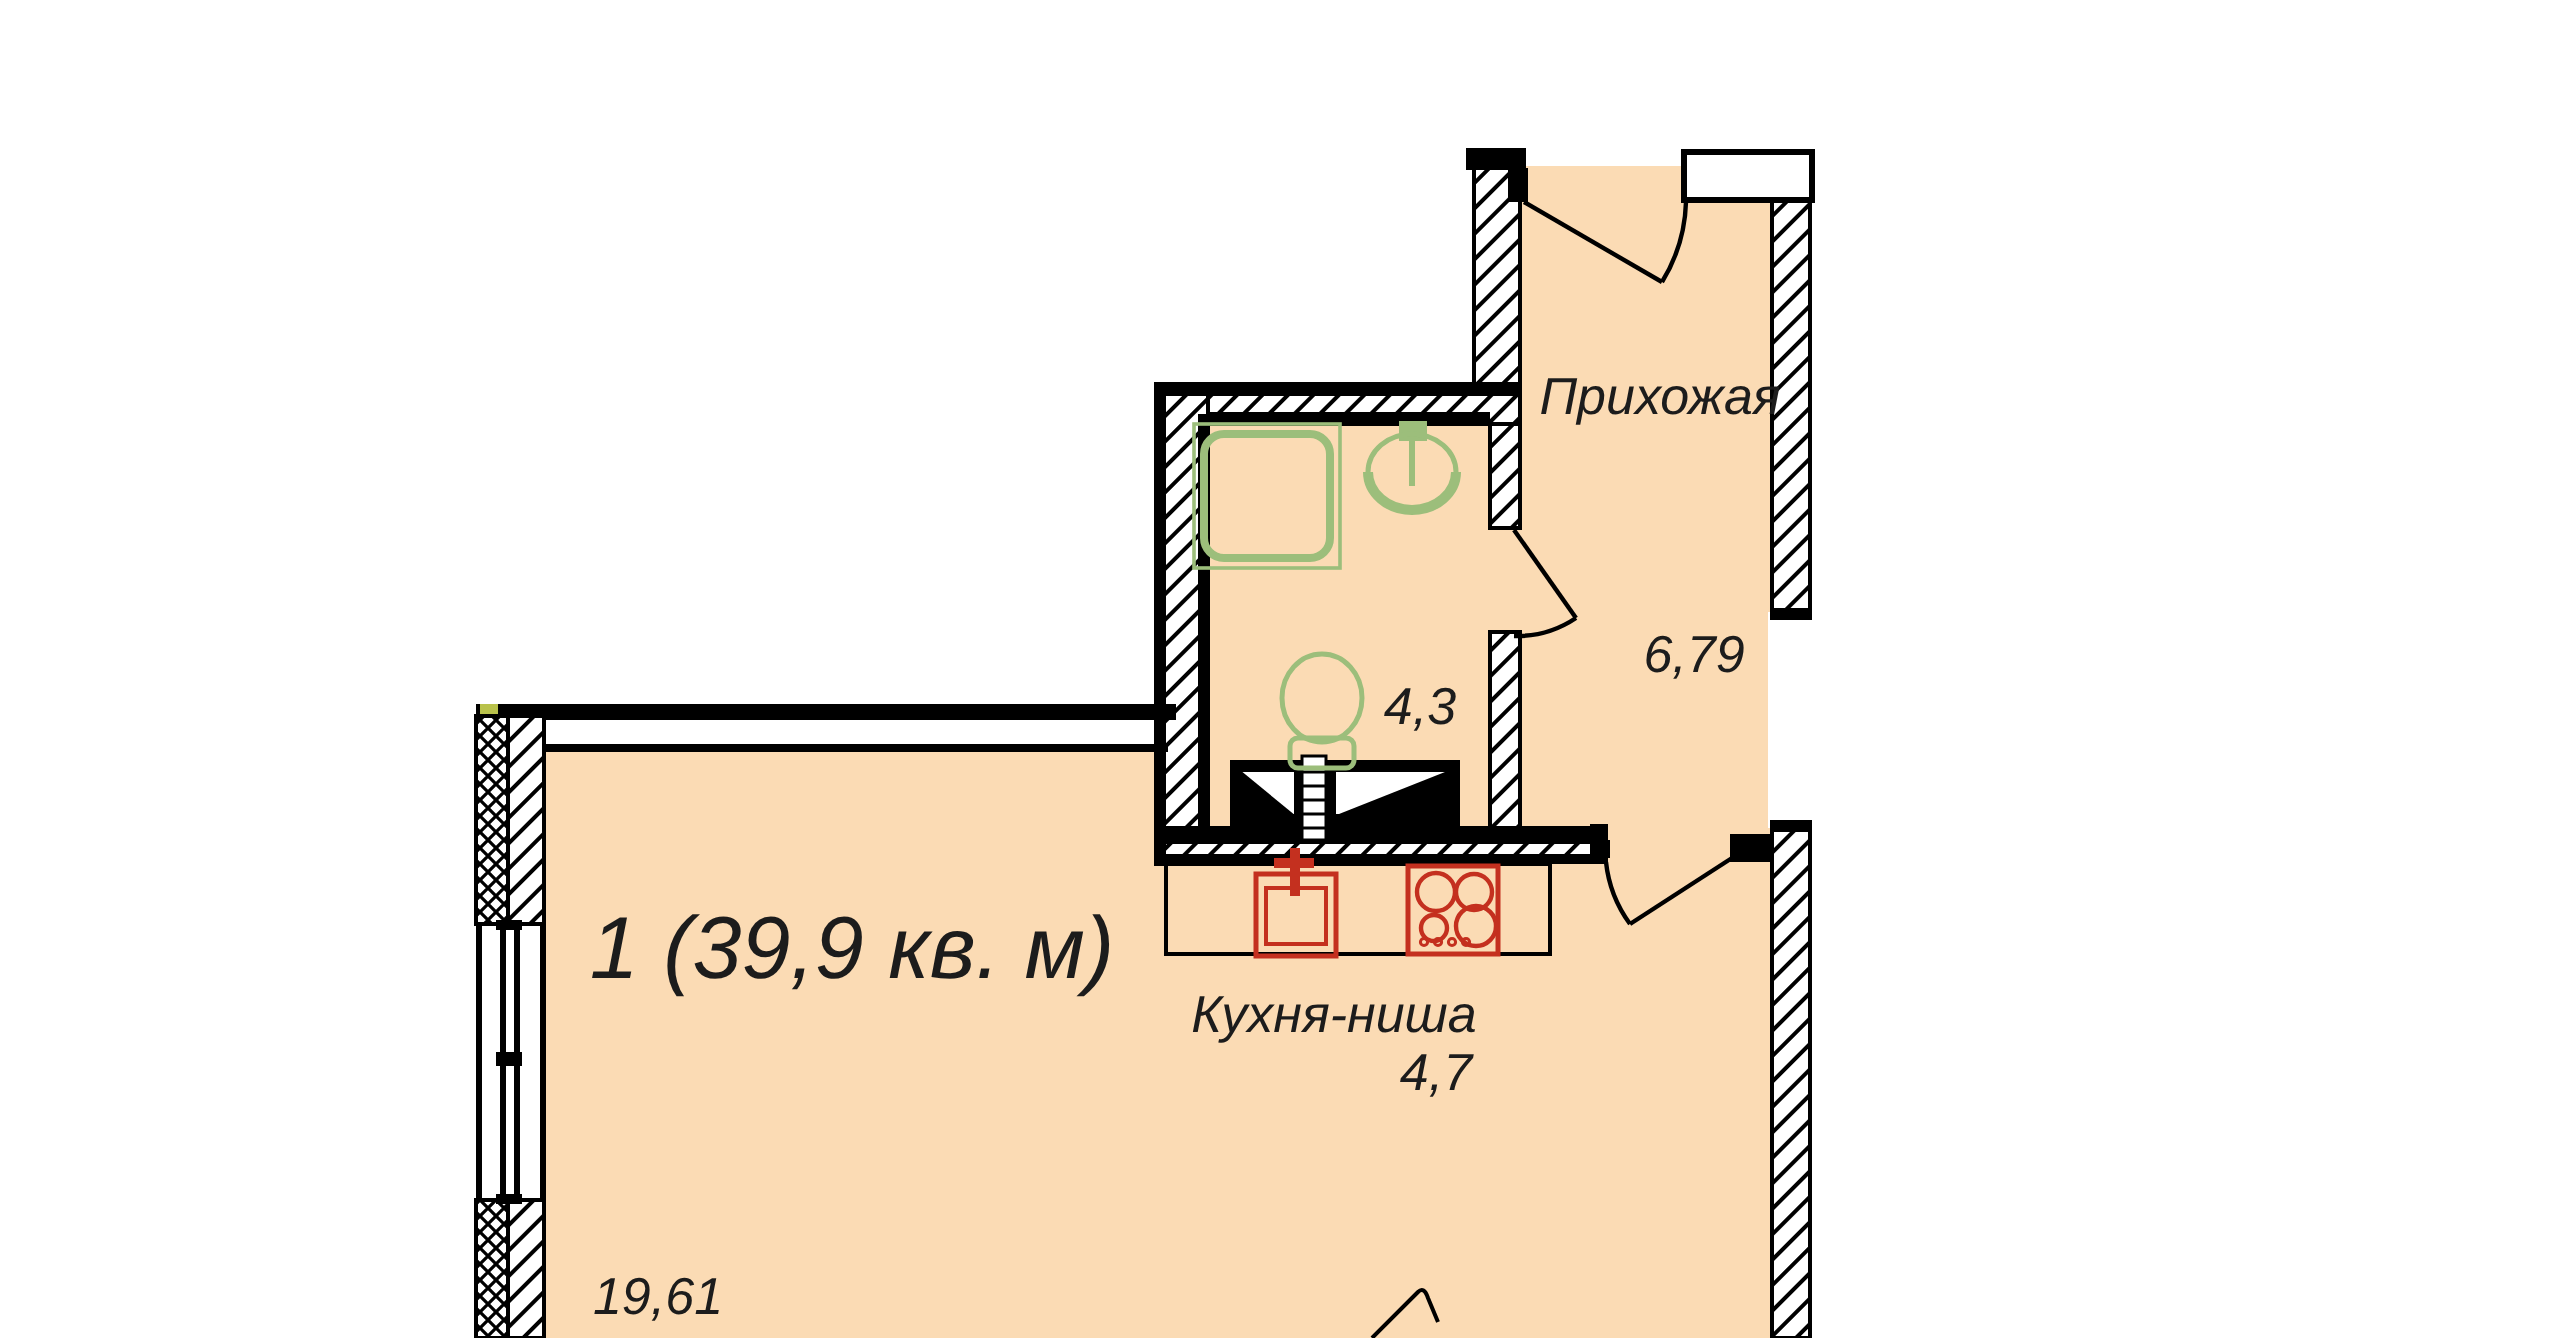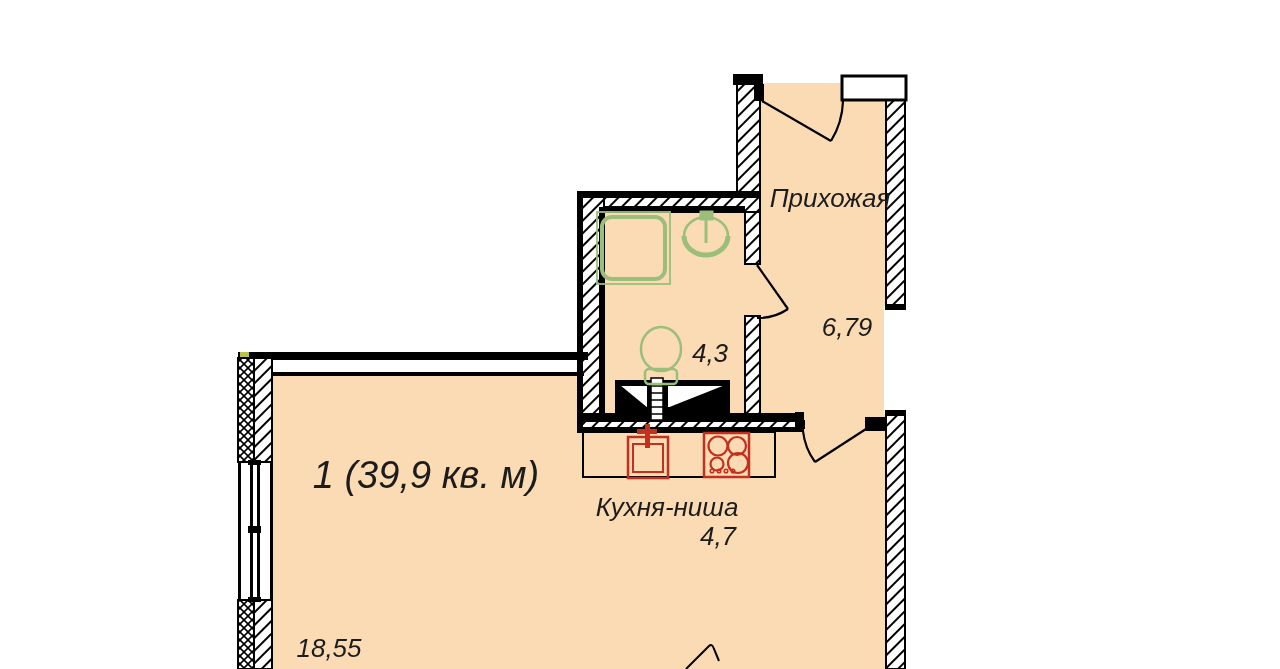--- a/index.html
+++ b/index.html
@@ -1,21 +1,21 @@
 <!DOCTYPE html>
 <html><head>
 <meta charset="utf-8">
 <style>
   html,body{margin:0;padding:0;background:#ffffff;}
   #stage{position:relative;width:1280px;height:669px;background:#ffffff;overflow:hidden;
          font-family:"Liberation Sans",sans-serif;}
   #plan-svg{position:absolute;left:0;top:0;}
   .lbl{position:absolute;transform:translate(-50%,-50%);font-size:26px;color:#1c1c1c;
        white-space:nowrap;line-height:1;font-style:italic;}
-  .title{font-size:38px;}
+  .title{font-size:44px;}
 </style>
 </head>
 <body>
 
 <div id="stage">
 
   <svg id="plan-svg" width="1280" height="669" viewBox="0 0 1280 669">
     <defs>
       <pattern id="hatch" width="9" height="9" patternUnits="userSpaceOnUse" patternTransform="rotate(45)">
         <rect width="9" height="9" fill="#ffffff"></rect>
@@ -147,15 +147,15 @@
   <div class="lbl title" style="left:426px;top:475px;">1 (39,9 кв. м)</div>
 
   <div class="lbl" style="left:830px;top:198px;">Прихожая</div>
   <div class="lbl" style="left:847px;top:327px;">6,79</div>
 
   <div class="lbl" style="left:710px;top:333px;margin-top:20px;">4,3</div>
 
   <div class="lbl" style="left:667px;top:507px;">Кухня-ниша</div>
   <div class="lbl" style="left:718px;top:536px;">4,7</div>
 
-  <div class="lbl" style="left:329px;top:648px;">18,55</div>
+  <div class="lbl" style="left:329px;top:648px;">19,61</div>
 
 </div>
 
 </body></html>

